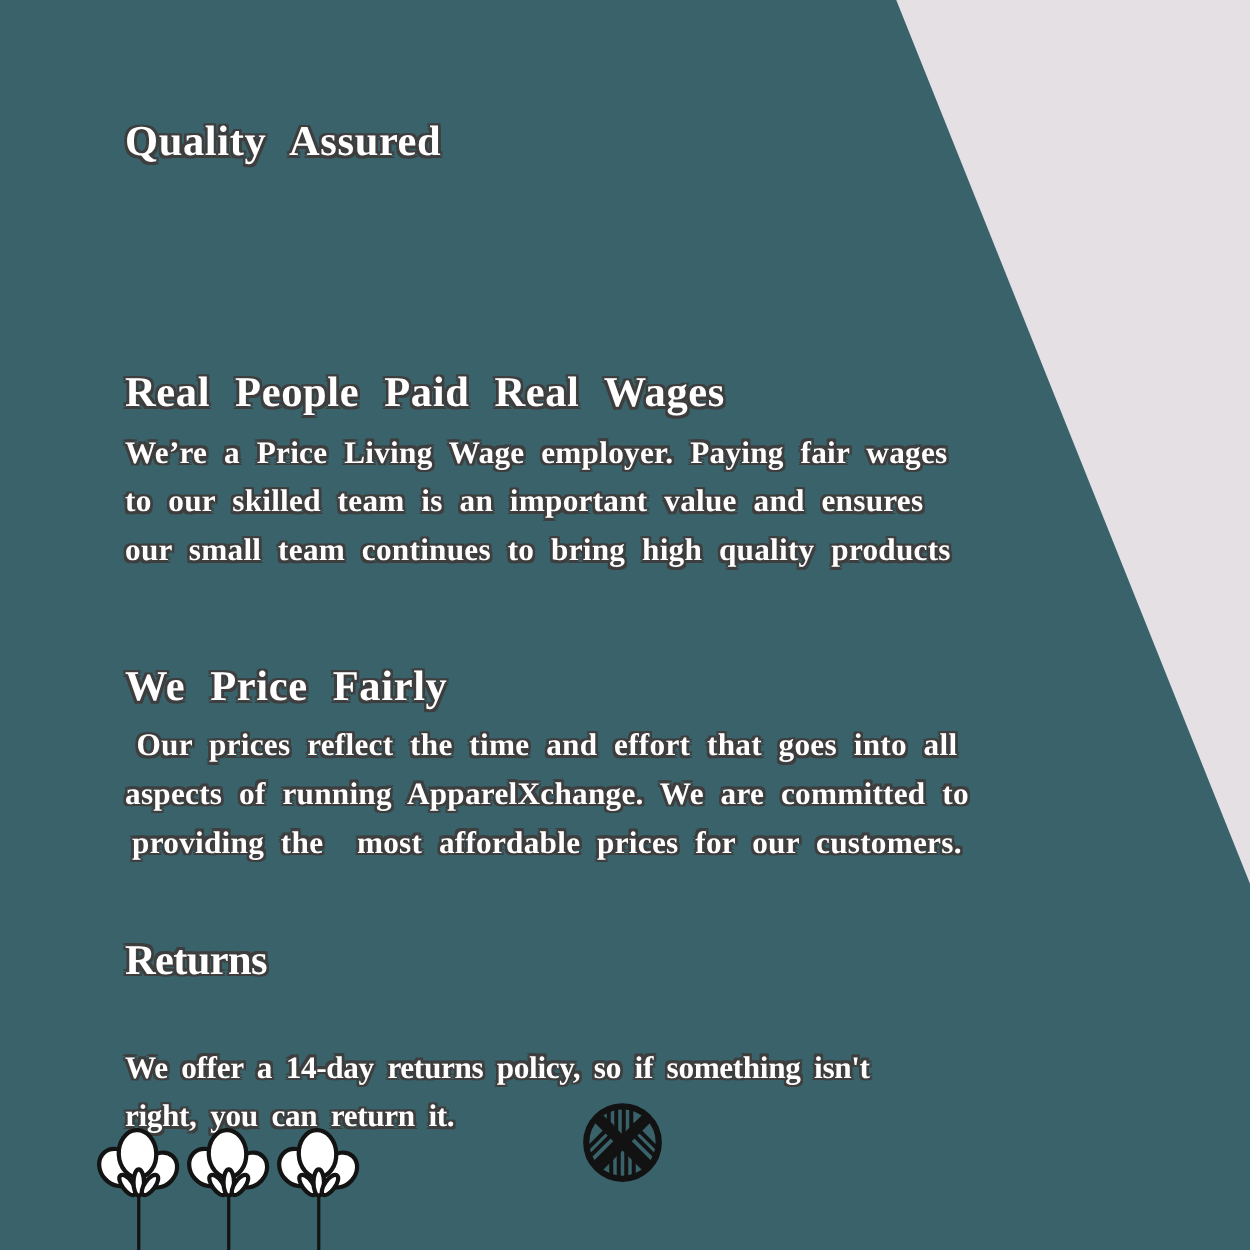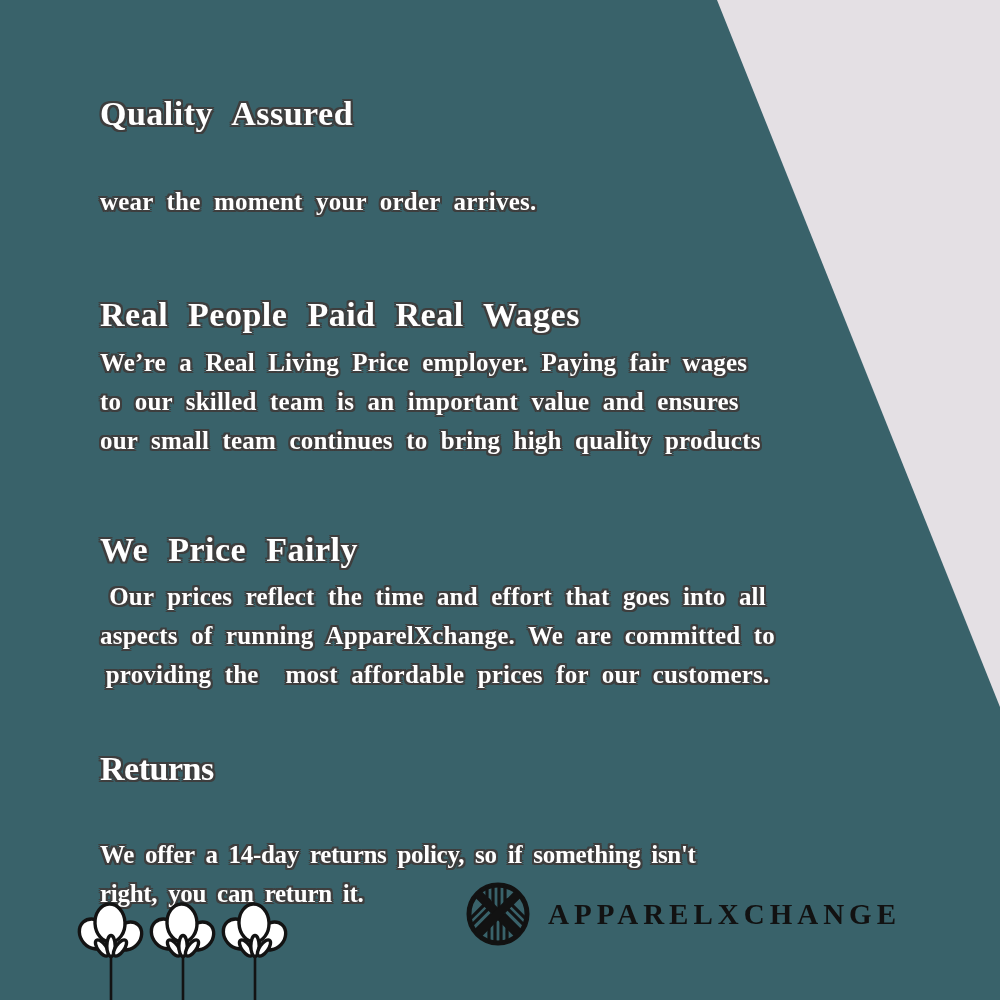--- a/index.html
+++ b/index.html
@@ -72,26 +72,25 @@
 <div class="canvas">
 
   <svg class="bg-triangle" width="1000" height="1000" viewBox="0 0 1000 1000" aria-hidden="true">
     <polygon points="717,0 1000,0 1000,707" fill="#e4e0e4"></polygon>
   </svg>
 
   <div class="content">
 
     <div class="section sec-quality-h heading">Quality Assured</div>
     <div class="section sec-quality-p">
-      <div class="line">wear the moment your order arrives.</div>
     </div>
 
     <div class="section sec-wages-h heading">Real People Paid Real Wages</div>
     <div class="section sec-wages-p">
-      <div class="line">We’re a Real Living Price employer. Paying fair wages</div>
+      <div class="line">We’re a Price Living Wage employer. Paying fair wages</div>
       <div class="line">to our skilled team is an important value and ensures</div>
       <div class="line">our small team continues to bring high quality products</div>
     </div>
 
     <div class="section sec-price-h heading">We Price Fairly</div>
     <div class="section sec-price-p">
       <div class="line">Our prices reflect the time and effort that goes into all</div>
       <div class="line">aspects of running ApparelXchange. We are committed to</div>
       <div class="line">providing the  most affordable prices for our customers.</div>
     </div>
@@ -153,17 +152,16 @@
 
           <line x1="44" y1="21" x2="67" y2="44"></line>
           <line x1="42" y1="27" x2="67" y2="52"></line>
           <line x1="42" y1="36" x2="64" y2="58"></line>
         </g>
         <g clip-path="url(#ballclip)" stroke="#121212" stroke-width="9" stroke-linecap="round">
           <line x1="13" y1="13" x2="59" y2="59"></line>
           <line x1="59" y1="13" x2="13" y2="59"></line>
         </g>
       </svg>
-      <div class="brand">APPARELXCHANGE</div>
     </div>
 
   </div>
 </div>
 
 </body></html>

